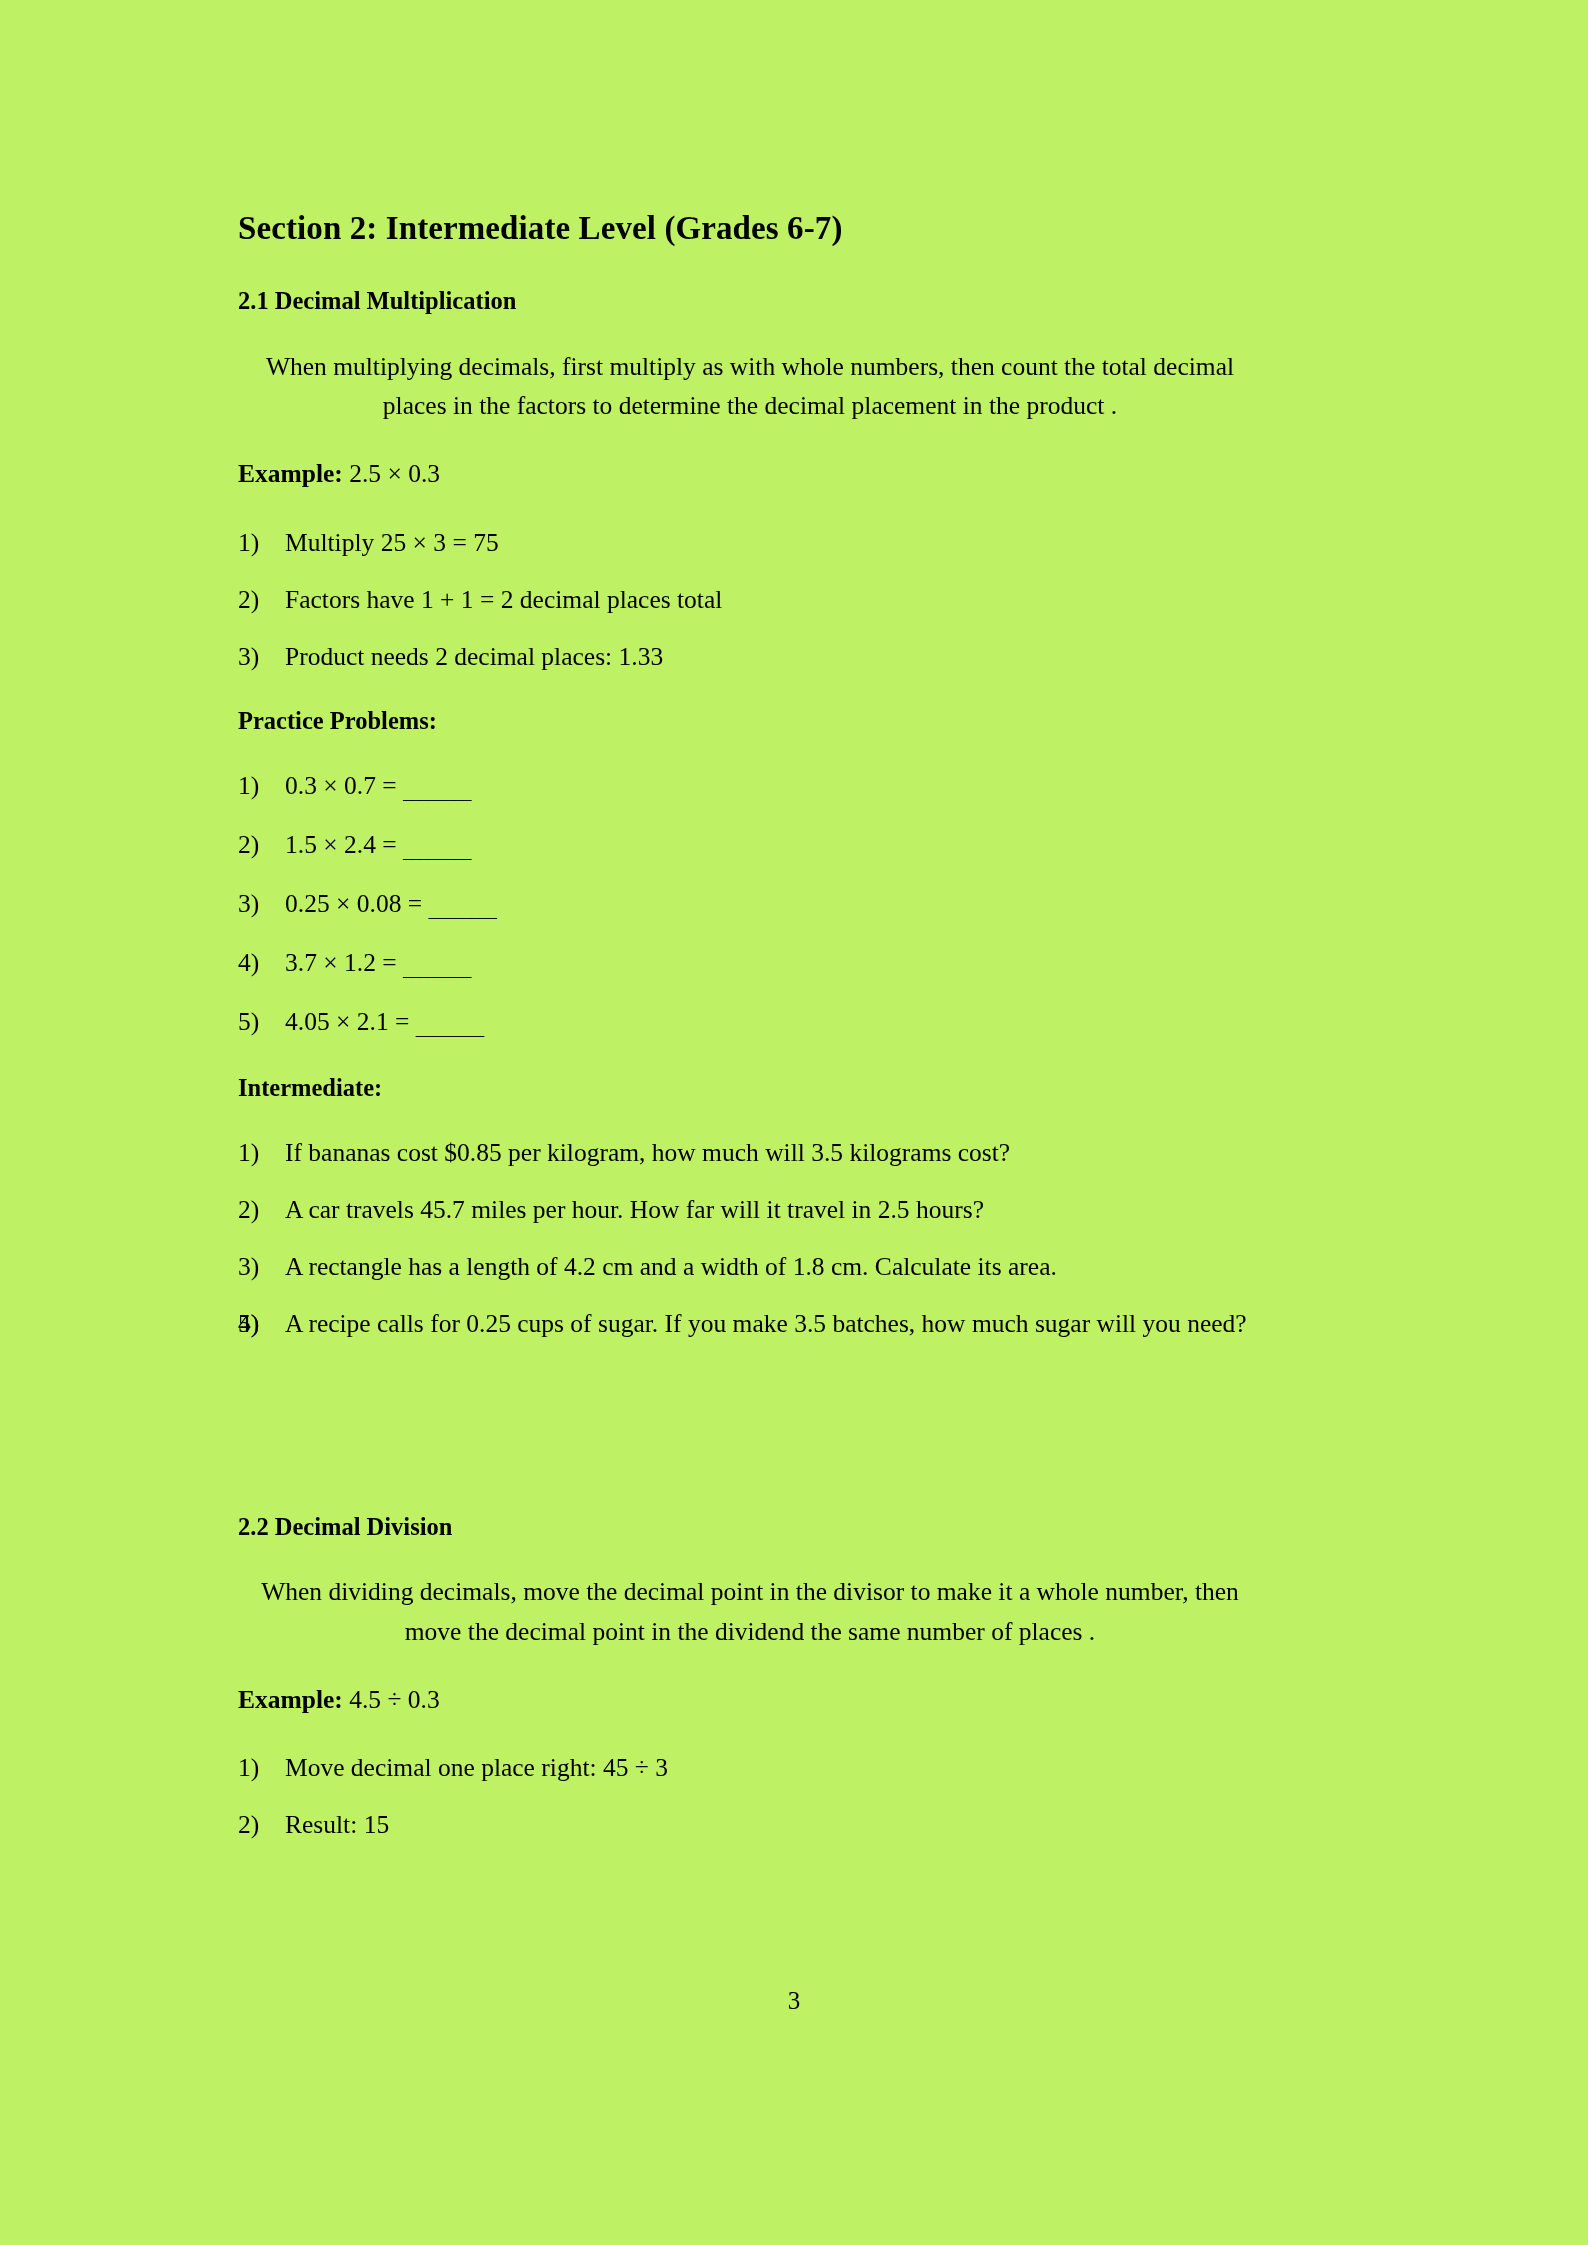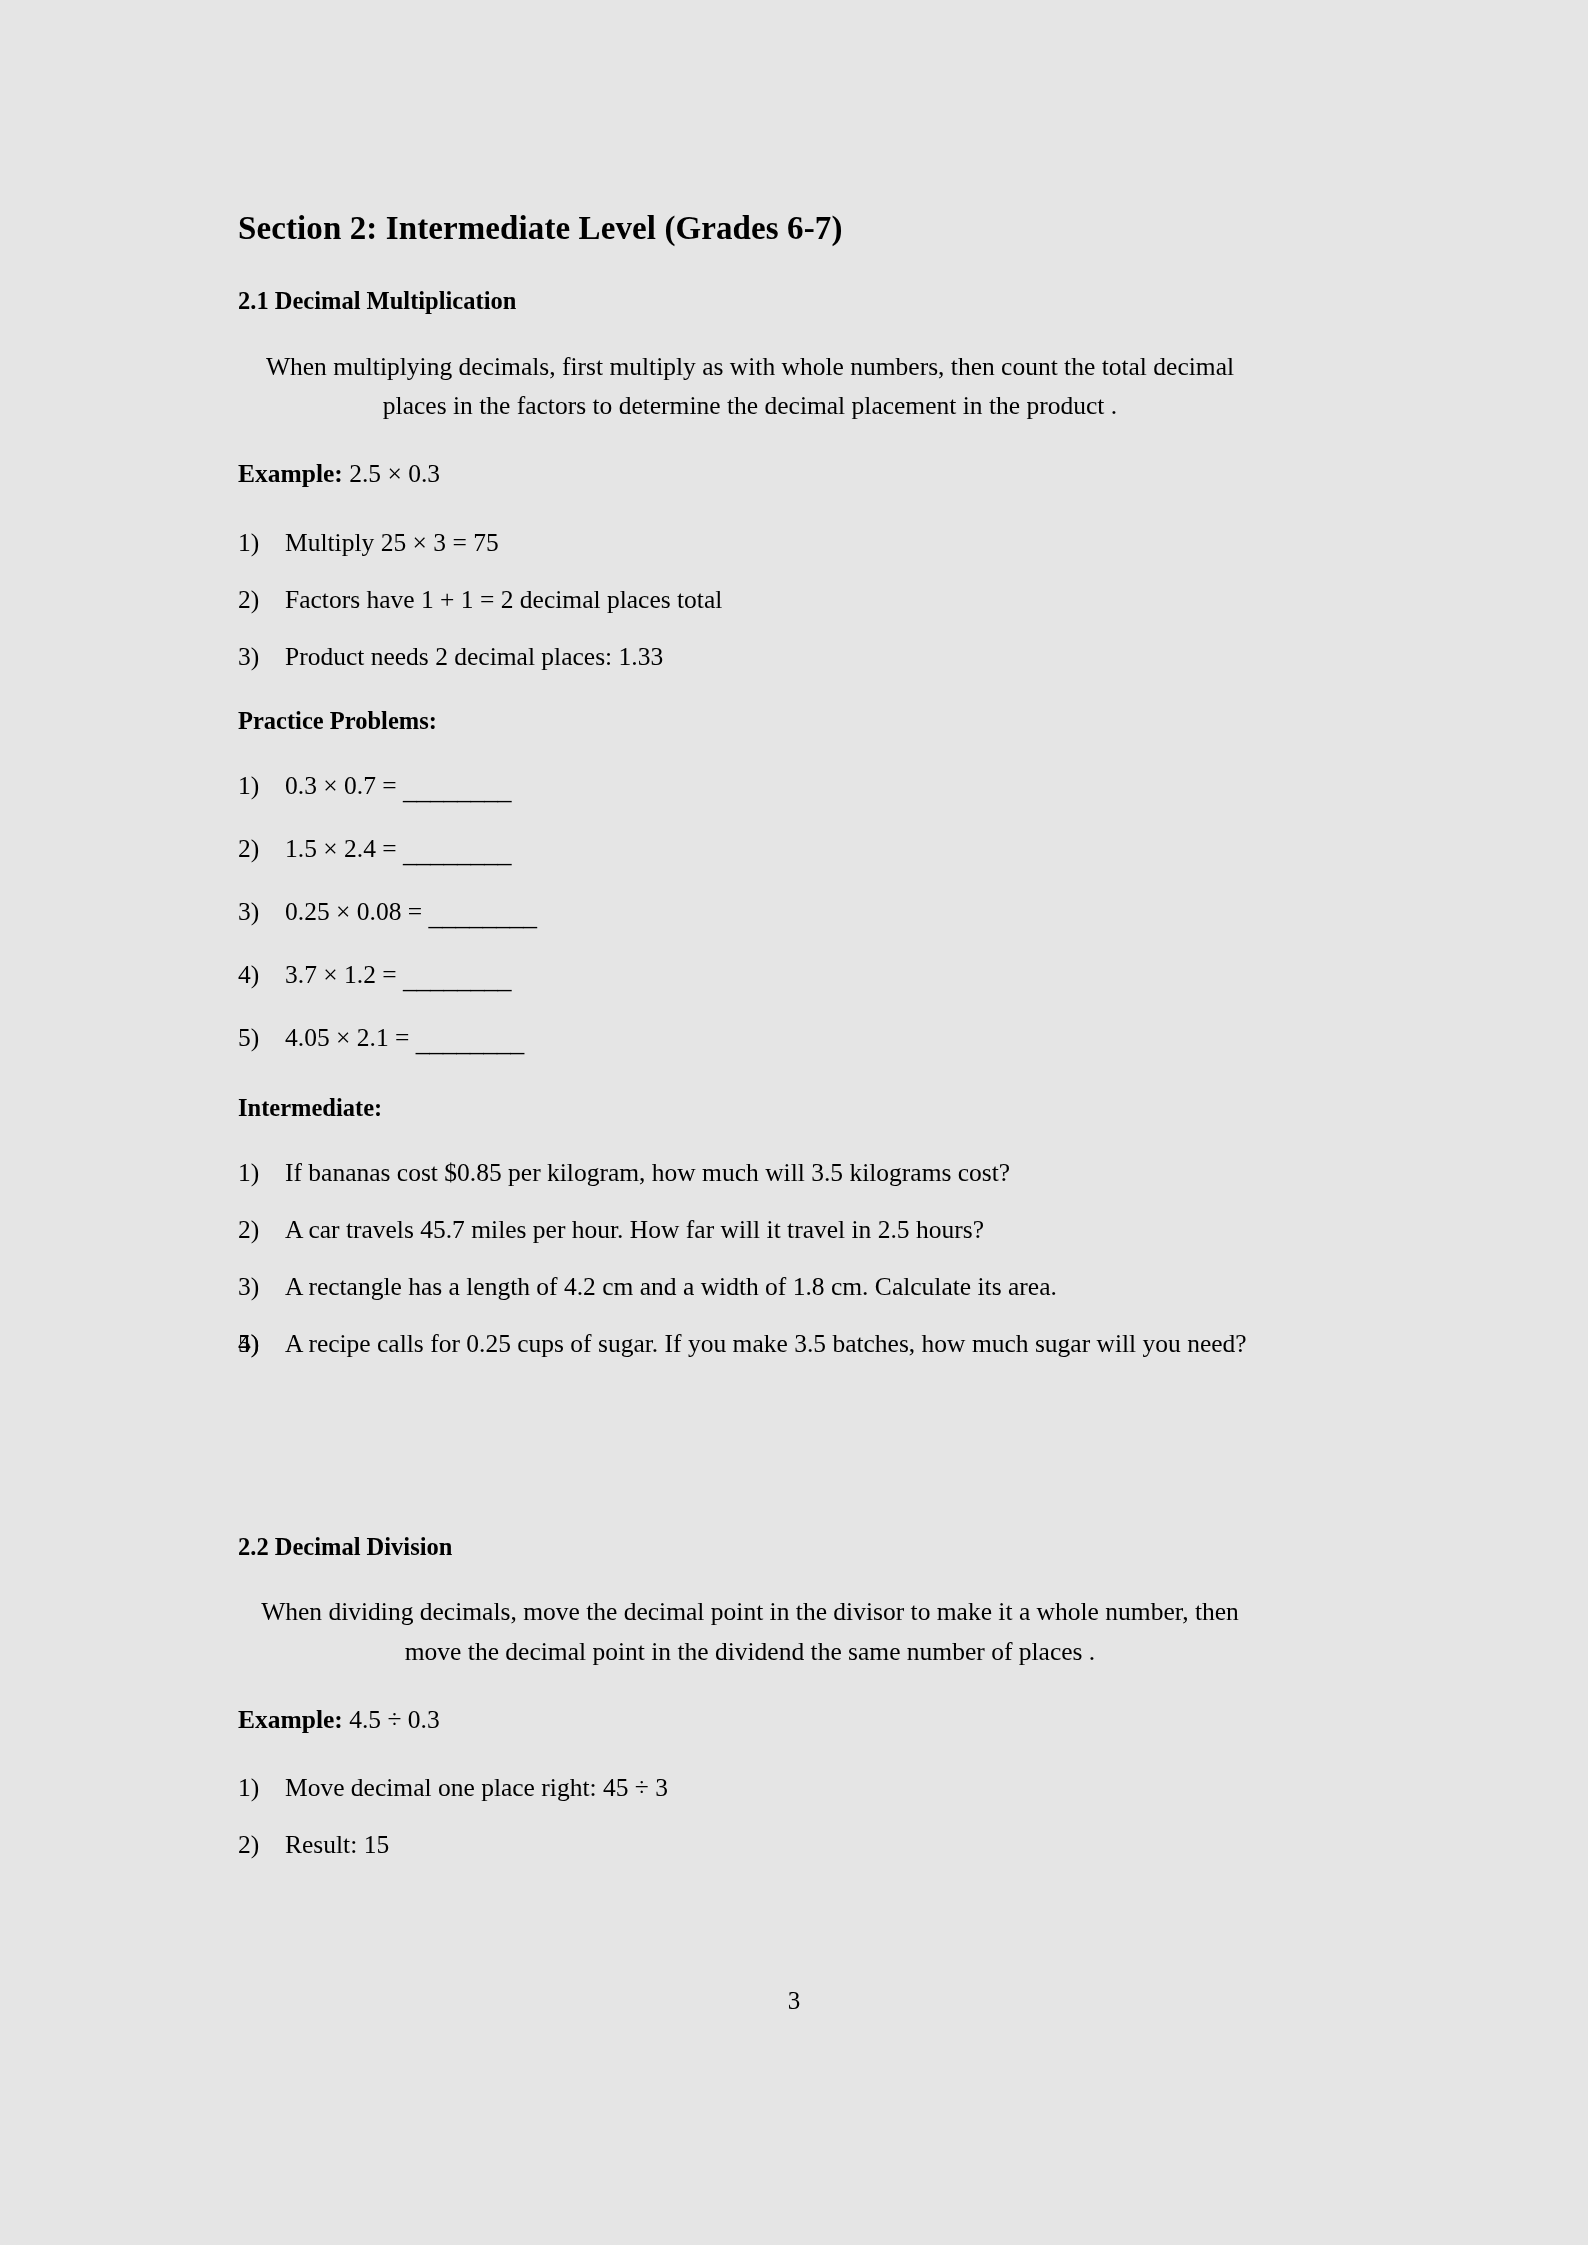--- a/index.html
+++ b/index.html
@@ -14,21 +14,21 @@
     color: #000000;
     position: relative;
     overflow: hidden;
   }
   .page {
     position: absolute;
     left: 0;
     top: 0;
     width: 1588px;
     height: 2245px;
-    background: #e5e5e5;
+    background: #bef264;
   }
   .content {
     position: absolute;
     left: 238px;
     top: 208px;
     width: 1024px;
   }
 
   h1.section-title {
     font-size: 33px;
@@ -78,21 +78,21 @@
     left: 0;
     top: 0;
     width: 42px;
     text-align: left;
   }
 
   .blank {
     display: inline-block;
     vertical-align: -5px;
     letter-spacing: -0.5px;
-    font-size: 28px;
+    font-size: 18px;
   }
   .gap-md { height: 30px; }
   .gap-lg { height: 38px; }
   .gap-huge { height: 168px; }
 
   .page-number {
     position: absolute;
     left: 0;
     top: 1988px;
     width: 1588px;

